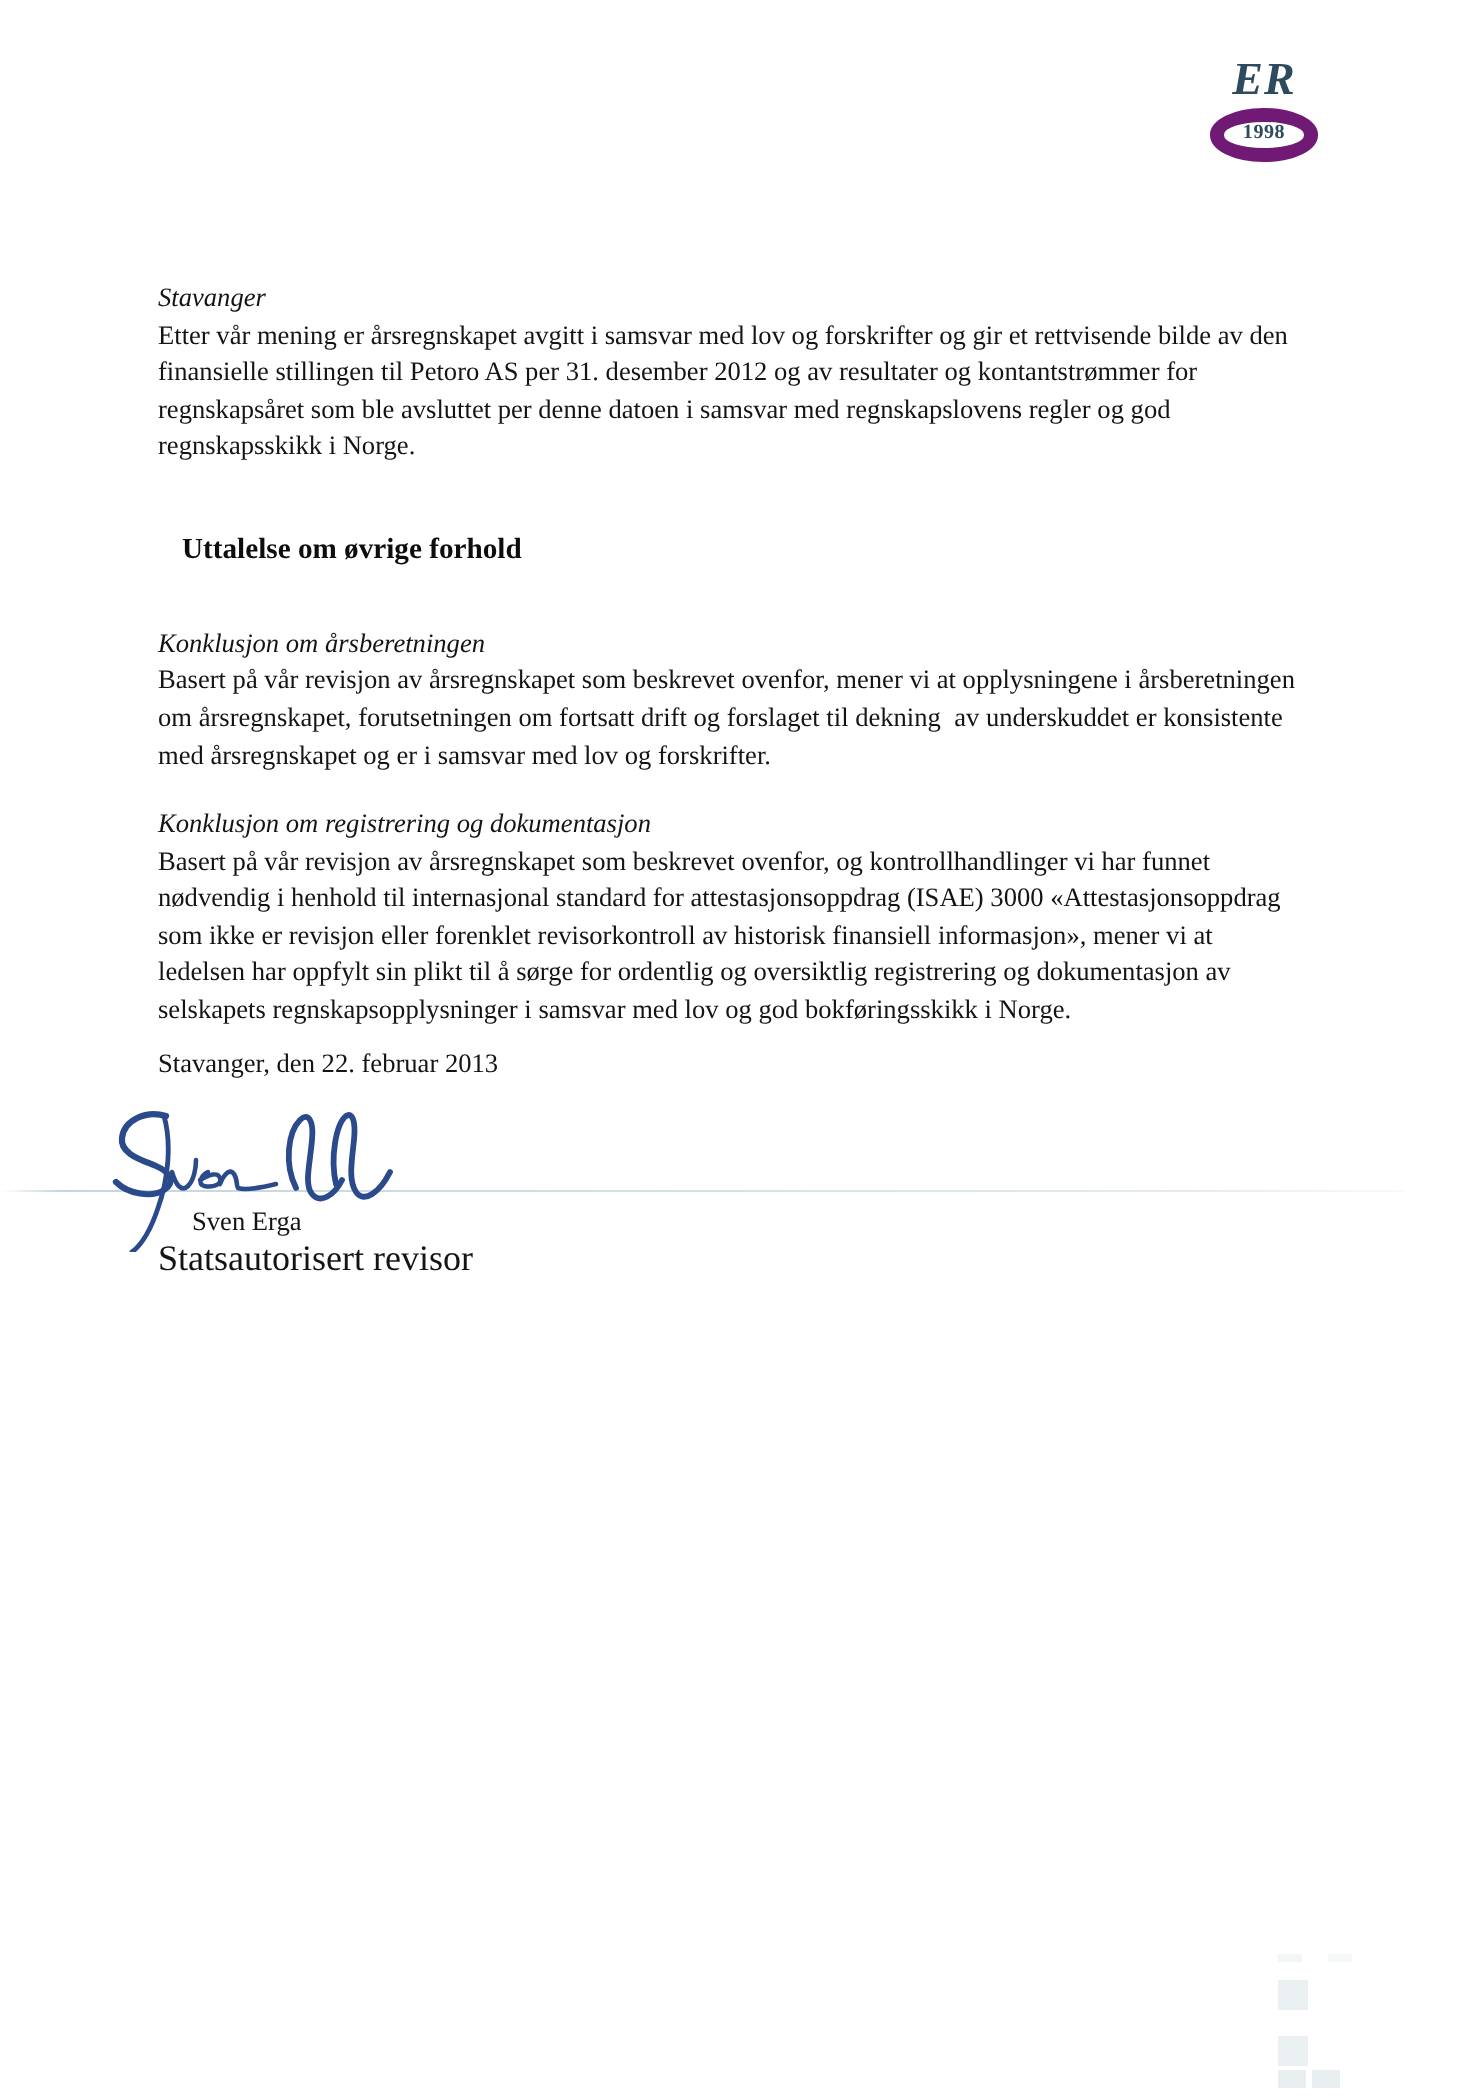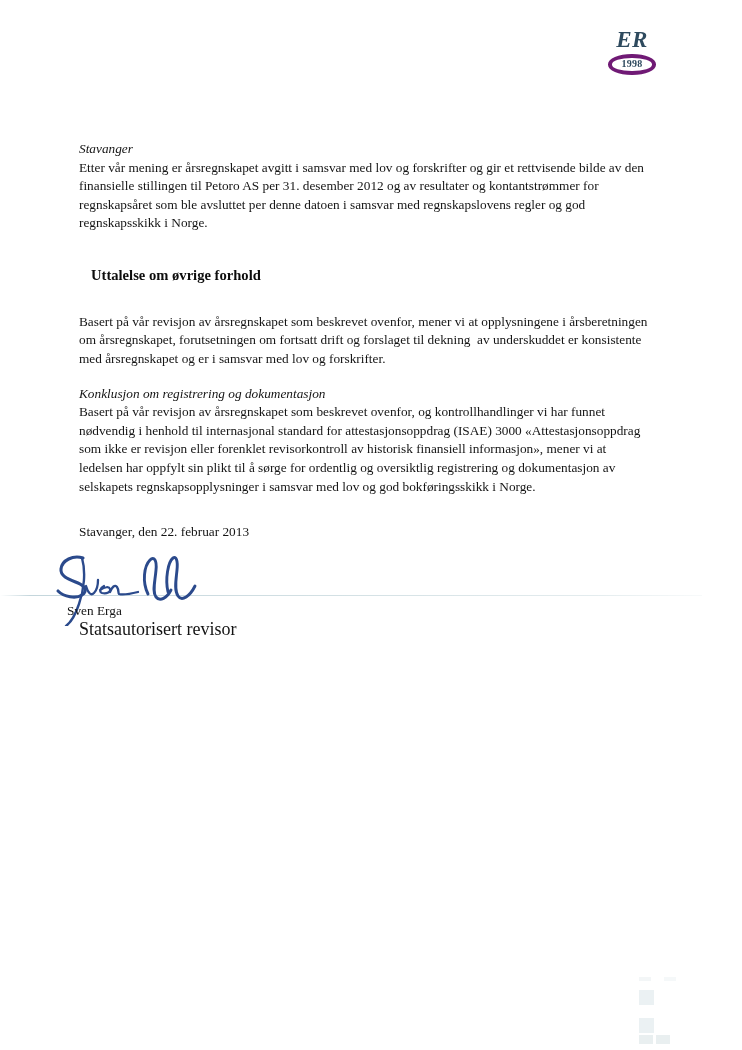--- a/index.html
+++ b/index.html
@@ -36,21 +36,21 @@
     font-style: italic;
     font-size: 23px;
     letter-spacing: 0.5px;
     color: #2e4a5e;
     display: block;
   }
   #logo .logo-oval {
     display: inline-block;
     margin-top: 3px;
     padding: 1px 9px 1.5px 9px;
-    border: 4px solid #701a75;
+    border: 7px solid #701a75;
     border-radius: 50% / 50%;
     font-family: "Liberation Serif", "DejaVu Serif", serif;
     font-weight: bold;
     font-size: 10px;
     letter-spacing: 0.3px;
     color: #2e4a5e;
   }
 
   
   #content {
@@ -100,21 +100,21 @@
     left: 52px;
     top: 546px;
     width: 160px;
     height: 80px;
     pointer-events: none;
   }
   #signature-graphic svg { display: block; }
 
   #signer-name {
     position: absolute;
-    left: 67px;
+    left: 96px;
     top: 602px;
     font-size: 13.3px;
     line-height: 17px;
     color: #141414;
   }
   #signer-title {
     position: absolute;
     left: 79px;
     top: 621px;
     font-size: 18px;
@@ -164,20 +164,21 @@
 
     <div class="gap-lg"></div>
 
     <div>
       <p class="section-head">Uttalelse om øvrige forhold</p>
     </div>
 
     <div class="gap-md"></div>
 
     <div>
+      <p class="sub-head">Konklusjon om årsberetningen</p>
       <p class="body-par">Basert på vår revisjon av årsregnskapet som beskrevet ovenfor, mener vi at opplysningene i årsberetningen om årsregnskapet, forutsetningen om fortsatt drift og forslaget til dekning  av underskuddet er konsistente med årsregnskapet og er i samsvar med lov og forskrifter.</p>
     </div>
 
     <div class="gap-md"></div>
 
     <div>
       <p class="sub-head">Konklusjon om registrering og dokumentasjon</p>
       <p class="body-par">Basert på vår revisjon av årsregnskapet som beskrevet ovenfor, og kontrollhandlinger vi har funnet nødvendig i henhold til internasjonal standard for attestasjonsoppdrag (ISAE) 3000 «Attestasjonsoppdrag som ikke er revisjon eller forenklet revisorkontroll av historisk finansiell informasjon», mener vi at ledelsen har oppfylt sin plikt til å sørge for ordentlig og oversiktlig registrering og dokumentasjon av selskapets regnskapsopplysninger i samsvar med lov og god bokføringsskikk i Norge.</p>
     </div>
 

